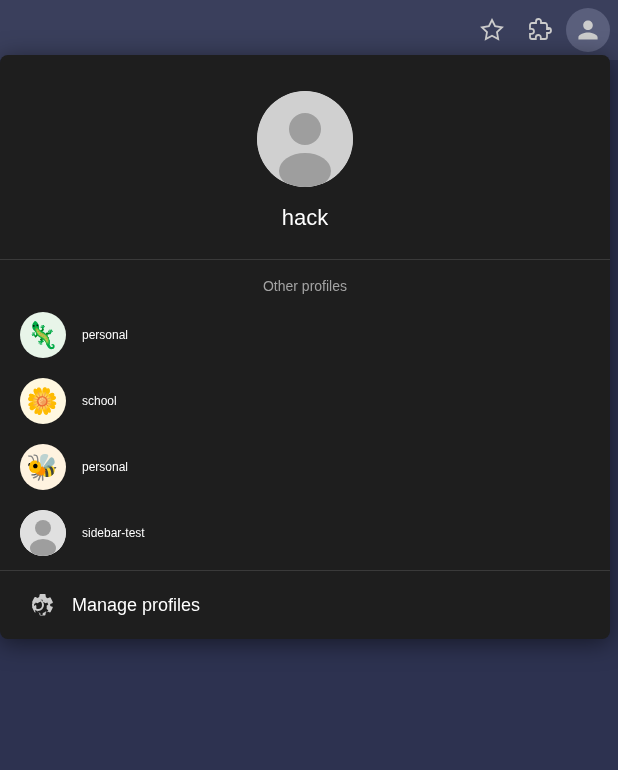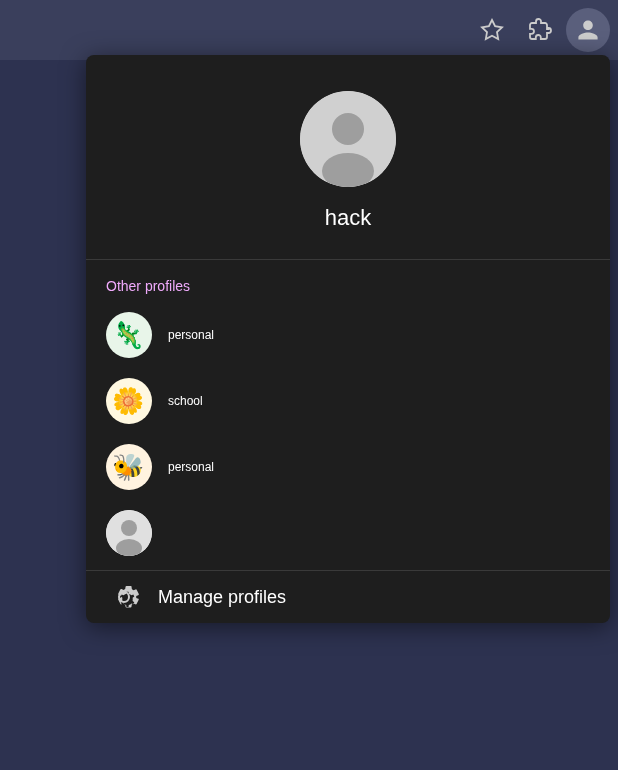--- a/index.html
+++ b/index.html
@@ -44,21 +44,21 @@
     .top-bar-btn svg {
       width: 24px;
       height: 24px;
     }
 
     
     .dropdown-panel {
       position: absolute;
       top: 55px;
       right: 8px;
-      width: 524px;
+      width: 610px;
       background: #1e1e1e;
       border-radius: 8px;
       box-shadow: 0 4px 24px rgba(0,0,0,0.5);
       overflow: hidden;
     }
 
     
     .current-profile {
       display: flex;
       flex-direction: column;
@@ -85,23 +85,24 @@
     }
 
     .profile-name {
       color: #ffffff;
       font-size: 22px;
       font-weight: 400;
     }
 
     
     .other-profiles-label {
-      color: #f0abfc;
+      color: #a3a3a3;
       font-size: 14px;
       padding: 18px 20px 8px;
+      text-align: center;
     }
 
     .profile-list {
       list-style: none;
     }
 
     .profile-item {
       display: flex;
       align-items: center;
       padding: 10px 20px;
@@ -125,21 +126,21 @@
     .profile-item-name {
       color: #ffffff;
       font-size: 12px;
       font-weight: 400;
     }
 
     
     .manage-profiles {
       display: flex;
       align-items: center;
-      padding: 8px 20px;
+      padding: 16px 20px;
       gap: 16px;
       cursor: pointer;
       border-top: 1px solid #3a3a3a;
       margin-top: 4px;
     }
 
     .manage-icon {
       width: 36px;
       height: 36px;
       color: #cccccc;
@@ -217,20 +218,21 @@
     </li>
 
     <li class="profile-item">
       <div class="profile-avatar avatar-sidebar">
         <svg viewBox="0 0 46 46" width="46" height="46" fill="none">
           <circle cx="23" cy="23" r="23" fill="#e0e0e0"></circle>
           <circle cx="23" cy="18" r="8" fill="#9e9e9e"></circle>
           <ellipse cx="23" cy="38" rx="13" ry="9" fill="#9e9e9e"></ellipse>
         </svg>
       </div>
+      <span class="profile-item-name">sidebar-test</span>
     </li>
 
   </ul>
 
   <div class="manage-profiles">
     <svg class="manage-icon" viewBox="0 0 36 36" fill="none">
       <path fill="#cccccc" d="M18 12a6 6 0 100 12A6 6 0 0018 12zm0 10a4 4 0 110-8 4 4 0 010 8z"></path>
       <path fill="#cccccc" d="M32.2 19.8l-2-.8a12.2 12.2 0 000-2l2-.8a1 1 0 00.6-1.3l-2-4a1 1 0 00-1.3-.5l-1.9.9a12 12 0 00-1.7-1l-.3-2.1A1 1 0 0024.5 7h-4a1 1 0 00-1 .9l-.3 2.1a12 12 0 00-1.7 1l-1.9-.9a1 1 0 00-1.3.5l-2 4a1 1 0 00.5 1.3l2 .8a12.2 12.2 0 000 2l-2 .8a1 1 0 00-.5 1.3l2 4a1 1 0 001.3.5l1.9-.9a12 12 0 001.7 1l.3 2.1a1 1 0 001 .9h4a1 1 0 001-.9l.3-2.1a12 12 0 001.7-1l1.9.9a1 1 0 001.3-.5l2-4a1 1 0 00-.5-1.3zM22.5 28h-2l-.3-1.9a10 10 0 01-2.8-1.6l-1.7.8-1-2 1.7-1.3a10.2 10.2 0 010-3.2l-1.7-1.3 1-2 1.7.8a10 10 0 012.8-1.6l.3-1.9h2l.3 1.9a10 10 0 012.8 1.6l1.7-.8 1 2-1.7 1.3a10.2 10.2 0 010 3.2l1.7 1.3-1 2-1.7-.8a10 10 0 01-2.8 1.6L22.5 28z"></path>
     </svg>
     <span class="manage-label">Manage profiles</span>

